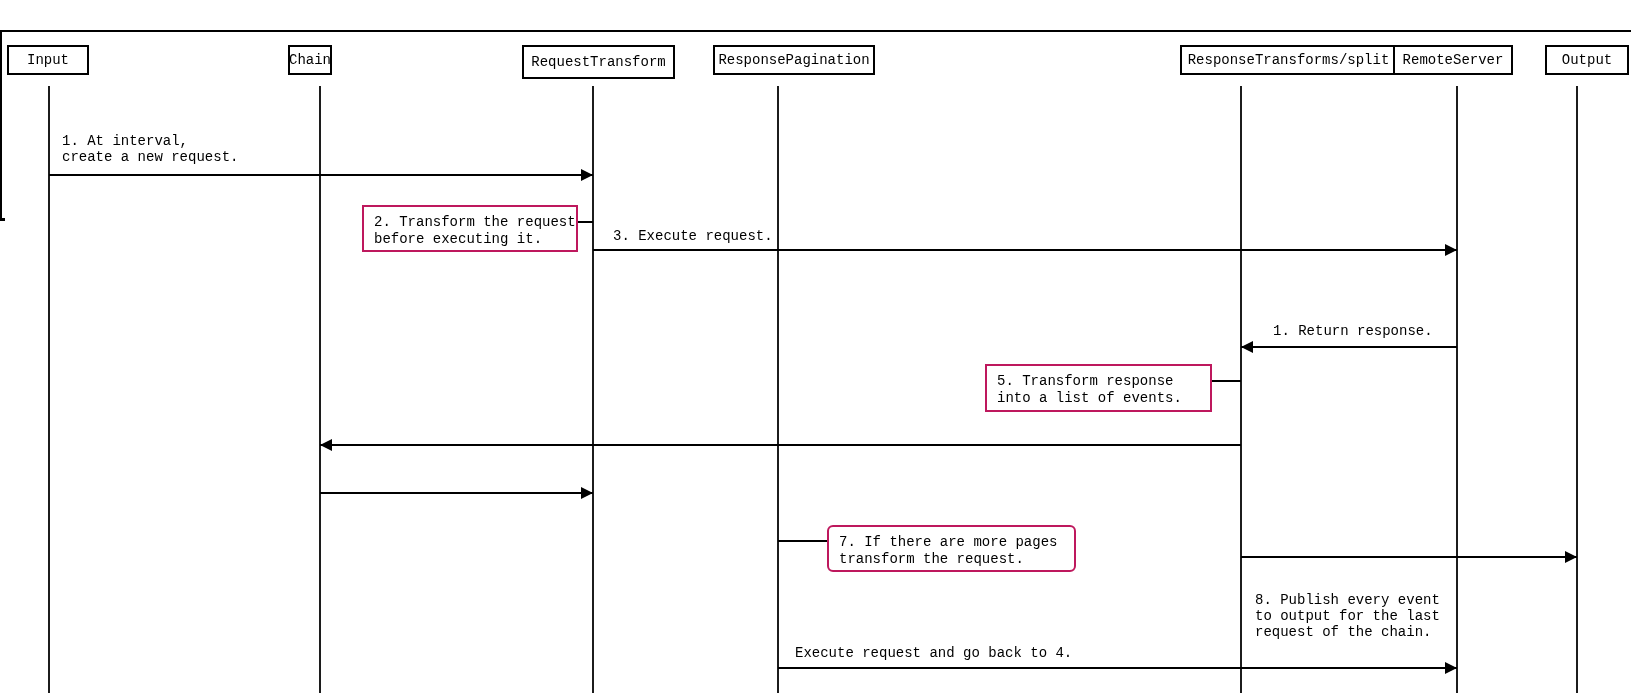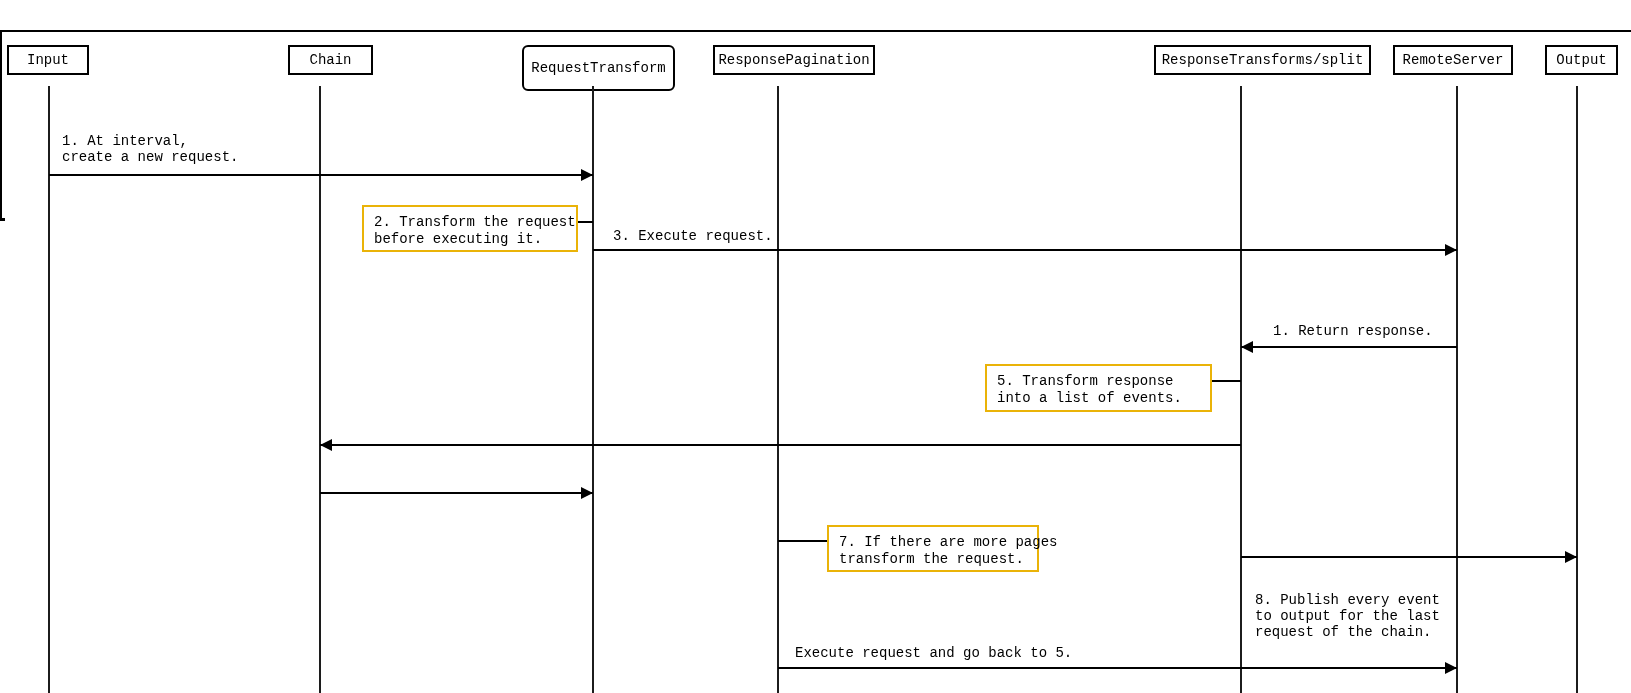--- a/index.html
+++ b/index.html
@@ -48,21 +48,21 @@
   .ahead-right { border-left: 12px solid #000000; }
   .ahead-left  { border-right: 12px solid #000000; }
   .mlabel {
     position: absolute;
     white-space: pre;
     line-height: 16px;
   }
   .note {
     position: absolute;
     box-sizing: border-box;
-    border: 2px solid #eab308;
+    border: 2px solid #be185d;
     background: #ffffff;
     padding: 7px 2px 6px 10px;
     line-height: 17px;
     white-space: pre;
   }
   .frame-top {
     position: absolute;
     left: 0; top: 0;
     width: 1631px; height: 2px;
     background: #000000;
@@ -97,31 +97,31 @@
 
 <div class="stage">
   <div class="frame-top"></div>
   <div class="frame-left"></div>
   <div class="frame-left-tick"></div>
   <div class="artifact-line"></div>
   <div class="artifact-tick"></div>
 
 <div class="pbox" style="left: 7px; top: 15px; width: 82px; height: 30px;">Input</div>
     <div class="lifeline" style="left: 48px; top: 56px; height: 622px;"></div>
-    <div class="pbox" style="left: 288px; top: 15px; width: 85px; height: 30px;">Chain</div>
+    <div class="pbox" style="left: 288px; top: 15px; width: 44px; height: 30px;">Chain</div>
     <div class="lifeline" style="left: 319px; top: 56px; height: 622px;"></div>
-    <div class="pbox" style="left: 522px; top: 15px; width: 153px; height: 46px; border-radius: 6px;">RequestTransform</div>
+    <div class="pbox" style="left: 522px; top: 15px; width: 153px; height: 34px;">RequestTransform</div>
     <div class="lifeline" style="left: 592px; top: 56px; height: 622px;"></div>
     <div class="pbox" style="left: 713px; top: 15px; width: 162px; height: 30px;">ResponsePagination</div>
     <div class="lifeline" style="left: 777px; top: 56px; height: 622px;"></div>
-    <div class="pbox" style="left: 1154px; top: 15px; width: 217px; height: 30px;">ResponseTransforms/split</div>
+    <div class="pbox" style="left: 1180px; top: 15px; width: 217px; height: 30px;">ResponseTransforms/split</div>
     <div class="lifeline" style="left: 1240px; top: 56px; height: 622px;"></div>
     <div class="pbox" style="left: 1393px; top: 15px; width: 120px; height: 30px;">RemoteServer</div>
     <div class="lifeline" style="left: 1456px; top: 56px; height: 622px;"></div>
-    <div class="pbox" style="left: 1545px; top: 15px; width: 73px; height: 30px;">Output</div>
+    <div class="pbox" style="left: 1545px; top: 15px; width: 84px; height: 30px;">Output</div>
     <div class="lifeline" style="left: 1576px; top: 56px; height: 622px;"></div>
     <div class="mline" style="left: 49px; top: 144px; width: 544px;"></div>
     <div class="ahead ahead-right" style="left: 581px; top: 139px;"></div>
     <div class="mlabel" style="left: 62px; top: 103px;">1. At interval,
 create a new request.</div>
     <div class="mline" style="left: 593px; top: 219px; width: 864px;"></div>
     <div class="ahead ahead-right" style="left: 1445px; top: 214px;"></div>
     <div class="mlabel" style="left: 613px; top: 198px; text-align: center;">3. Execute request.</div>
     <div class="mline" style="left: 1241px; top: 316px; width: 216px;"></div>
     <div class="ahead ahead-left" style="left: 1241px; top: 311px;"></div>
@@ -130,23 +130,23 @@
     <div class="ahead ahead-left" style="left: 320px; top: 409px;"></div>
     <div class="mline" style="left: 320px; top: 462px; width: 273px;"></div>
     <div class="ahead ahead-right" style="left: 581px; top: 457px;"></div>
     <div class="mline" style="left: 1241px; top: 526px; width: 336px;"></div>
     <div class="ahead ahead-right" style="left: 1565px; top: 521px;"></div>
     <div class="mlabel" style="left: 1255px; top: 562px;">8. Publish every event
 to output for the last
 request of the chain.</div>
     <div class="mline" style="left: 778px; top: 637px; width: 679px;"></div>
     <div class="ahead ahead-right" style="left: 1445px; top: 632px;"></div>
-    <div class="mlabel" style="left: 795px; top: 615px;">Execute request and go back to 5.</div>
+    <div class="mlabel" style="left: 795px; top: 615px;">Execute request and go back to 4.</div>
     <div class="mline" style="left: 578px; top: 191px; width: 15px;"></div>
     <div class="note" style="left: 362px; top: 175px; width: 216px; height: 47px;">2. Transform the request
 before executing it.</div>
     <div class="mline" style="left: 1186px; top: 350px; width: 55px;"></div>
     <div class="note" style="left: 985px; top: 334px; width: 227px; height: 48px;">5. Transform response
 into a list of events.</div>
     <div class="mline" style="left: 778px; top: 510px; width: 49px;"></div>
-    <div class="note" style="left: 827px; top: 495px; width: 212px; height: 47px;">7. If there are more pages
+    <div class="note" style="left: 827px; top: 495px; width: 249px; height: 47px; border-radius: 6px;">7. If there are more pages
 transform the request.</div>
   </div>
 
 </body></html>

